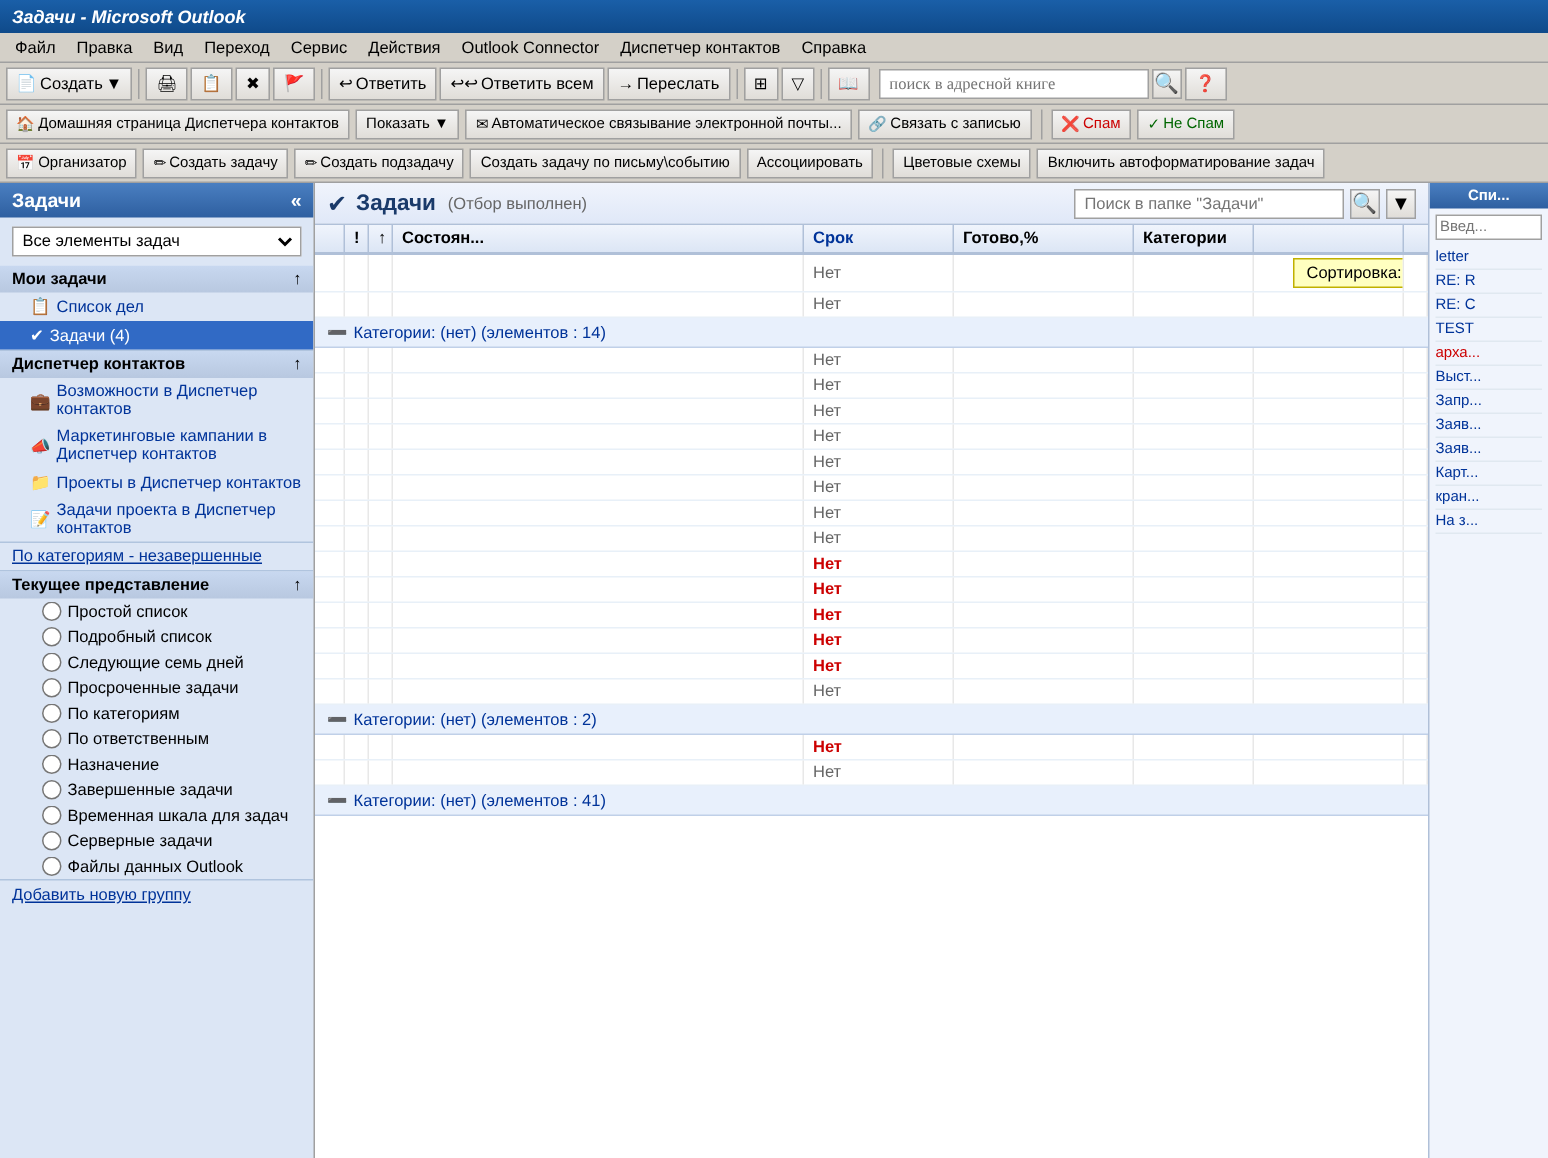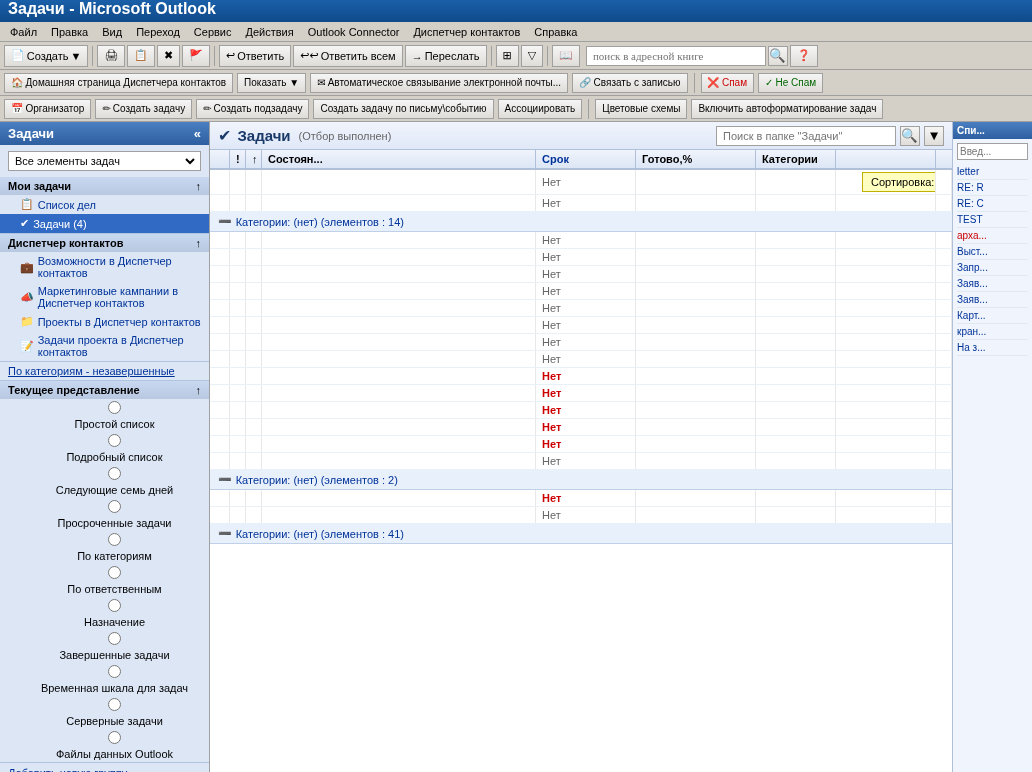--- a/index.html
+++ b/index.html
@@ -1,19 +1,19 @@
 <!DOCTYPE html>
 <html><head>
   <meta charset="utf-8">
   <style>
     * { margin: 0; padding: 0; box-sizing: border-box; }
     body { font-family: 'Segoe UI', Tahoma, Arial, sans-serif; font-size: 11px; background: #d4d0c8; overflow: hidden; width: 1032px; height: 772px; }
 
     
-    .title-bar { background: linear-gradient(to bottom, #1a5fa8, #0f4a8a); color: white; padding: 4px 8px; font-size: 16px; font-weight: bold; height: 22px; display: flex; align-items: flex-end; }
+    .title-bar { background: linear-gradient(to bottom, #1a5fa8, #0f4a8a); color: white; padding: 4px 8px; font-size: 12px; font-weight: bold; height: 22px; display: flex; align-items: flex-start; font-style: italic; }
 
     
     .menu-bar { background: #d4d0c8; padding: 2px 4px; display: flex; gap: 2px; height: 20px; align-items: center; border-bottom: 1px solid #a0a0a0; }
     .menu-item { padding: 2px 6px; cursor: pointer; font-size: 11px; color: #000; }
 
     
     .toolbar { background: #d4d0c8; padding: 2px 4px; display: flex; align-items: center; gap: 2px; height: 28px; border-bottom: 1px solid #a0a0a0; }
     .toolbar-btn { background: linear-gradient(to bottom, #f5f5f5, #e0ddd8); border: 1px solid #a0a0a0; padding: 2px 6px; cursor: pointer; font-size: 11px; display: flex; align-items: center; gap: 2px; height: 22px; }
     .toolbar-separator { width: 1px; background: #a0a0a0; height: 20px; margin: 0 2px; }
 
@@ -37,21 +37,21 @@
 
     .sidebar-dropdown { background: white; border: 1px solid #a0a0a0; margin: 2px 4px; padding: 2px; display: flex; align-items: center; }
     .sidebar-dropdown select { border: none; background: transparent; font-size: 11px; width: 100%; outline: none; cursor: pointer; }
 
     .sidebar-item { padding: 3px 8px 3px 20px; cursor: pointer; display: flex; align-items: center; gap: 4px; }
     .sidebar-item.active { background: #316ac5; color: white; }
 
     .sidebar-link { color: #003399; text-decoration: none; font-size: 11px; }
     .sidebar-item.active .sidebar-link { color: white; }
 
-    .radio-item { padding: 2px 8px 2px 28px; display: flex; align-items: center; gap: 4px; cursor: pointer; flex-direction: column; }
+    .radio-item { padding: 2px 8px 2px 28px; display: flex; align-items: center; gap: 4px; cursor: pointer; }
     .radio-item input[type="radio"] { cursor: pointer; }
 
     .add-group { padding: 4px 8px; color: #003399; cursor: pointer; font-size: 11px; text-decoration: underline; }
 
     
     .content-area { flex: 1; display: flex; flex-direction: column; background: white; overflow: hidden; }
     .content-header { background: linear-gradient(to bottom, #f0f4fc, #e0e8f8); padding: 4px 8px; display: flex; align-items: center; justify-content: space-between; border-bottom: 1px solid #b0c0d8; height: 28px; }
     .content-title { font-size: 15px; font-weight: bold; color: #1a3a6a; }
     .content-subtitle { font-size: 11px; color: #666; margin-left: 8px; }
 
@@ -69,21 +69,21 @@
 
     .data-row { display: grid; grid-template-columns: 20px 16px 16px 1fr 100px 120px 80px 100px 16px; border-bottom: 1px solid #e8f0f8; }
     .data-cell { padding: 2px 6px; font-size: 11px; border-right: 1px solid #e8e8e8; display: flex; align-items: center; overflow: hidden; white-space: nowrap; }
     .data-cell.red { color: #cc0000; font-weight: bold; }
     .data-cell.no-value { color: #666; }
 
     .tooltip { background: #ffffc0; border: 1px solid #c0b000; padding: 3px 8px; font-size: 11px; position: absolute; z-index: 100; white-space: nowrap; }
 
     
     .right-panel { width: 80px; background: #f0f4fc; border-left: 1px solid #b0c0d8; display: flex; flex-direction: column; overflow: hidden; }
-    .right-panel-header { background: linear-gradient(to bottom, #4a7fc1, #2e5fa0); color: white; padding: 3px 4px; font-size: 10px; font-weight: bold; text-align: left; }
+    .right-panel-header { background: linear-gradient(to bottom, #4a7fc1, #2e5fa0); color: white; padding: 3px 4px; font-size: 10px; font-weight: bold; text-align: center; }
     .right-panel-content { padding: 4px; overflow-y: auto; flex: 1; }
     .right-panel-input { border: 1px solid #a0a0a0; padding: 2px; font-size: 10px; width: 100%; margin-bottom: 4px; }
     .right-panel-item { padding: 2px 0; font-size: 10px; color: #003399; cursor: pointer; border-bottom: 1px solid #e0e8f0; overflow: hidden; white-space: nowrap; text-overflow: ellipsis; }
     .right-panel-item.red { color: #cc0000; }
 
     .sidebar-scroll { overflow-y: auto; flex: 1; }
   </style>
 </head>
 <body>
 

